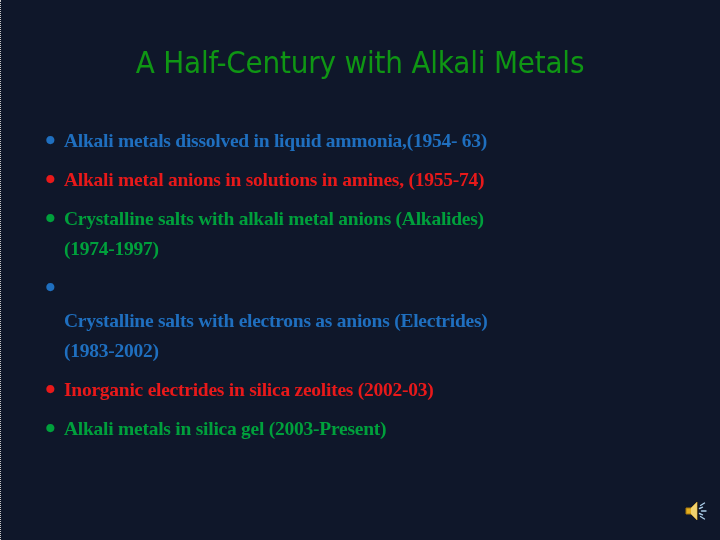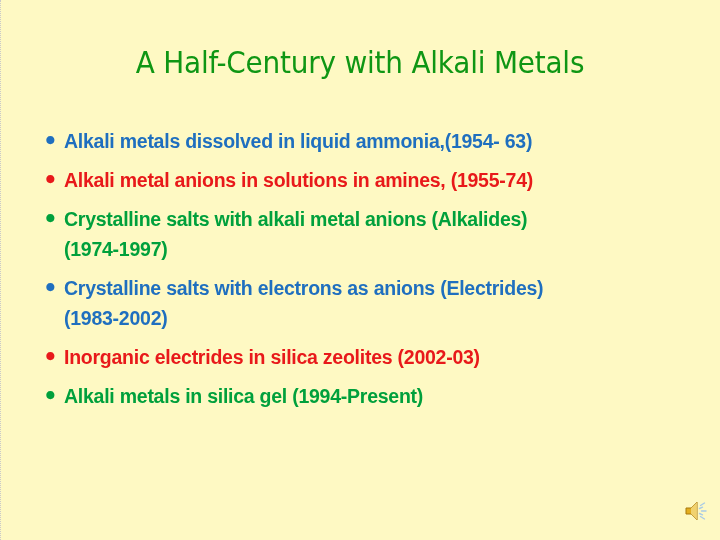--- a/index.html
+++ b/index.html
@@ -59,35 +59,35 @@
     font-family: "DejaVu Sans", sans-serif;
     padding-left: 5px;
     box-sizing: border-box;
   }
   .bullet-text {
     flex: 1 1 auto;
     font-size: 19.5px;
     line-height: 30px;
     font-weight: 700;
     letter-spacing: -0.25px;
-    font-family: Liberation Sans, sans-serif;
+    font-family: Liberation Serif, serif;
     white-space: pre-line;
   }
   #sound-icon {
     position: absolute;
     left: 682px;
     top: 497px;
     width: 28px;
     height: 28px;
   }
 </style>
 </head>
 <body>
 
-<div id="slide" style="background: #fef9c3; padding-left: 8px;">
+<div id="slide" style="background: #0f172a; padding-left: 8px;">
 
   <div id="left-edge-rule"></div>
 
   <div id="slide-title" style="color: rgb(15, 150, 20);">A Half-Century with Alkali Metals</div>
 
   <div id="bullet-list">
 
     <div class="bullet-item">
       <span class="bullet-marker" style="color: rgb(31, 111, 191);">•</span>
       <span class="bullet-text" style="color: rgb(31, 111, 191);">Alkali metals dissolved in liquid ammonia,(1954- 63)</span>
@@ -99,32 +99,32 @@
     </div>
 
     <div class="bullet-item">
       <span class="bullet-marker" style="color: rgb(0, 160, 60);">•</span>
       <span class="bullet-text" style="color: rgb(0, 160, 60);">Crystalline salts with alkali metal anions (Alkalides)
 (1974-1997)</span>
     </div>
 
     <div class="bullet-item">
       <span class="bullet-marker" style="color: rgb(31, 111, 191);">•</span>
-      <span class="bullet-text" style="color: rgb(31, 111, 191);">Crystalline salts with electrons as anions (Electrides)
+      <span class="bullet-text" style="color: rgb(31, 111, 191); margin-top: 33px;">Crystalline salts with electrons as anions (Electrides)
 (1983-2002)</span>
     </div>
 
     <div class="bullet-item">
       <span class="bullet-marker" style="color: rgb(232, 25, 26);">•</span>
       <span class="bullet-text" style="color: rgb(232, 25, 26);">Inorganic electrides in silica zeolites (2002-03)</span>
     </div>
 
     <div class="bullet-item">
       <span class="bullet-marker" style="color: rgb(0, 160, 60);">•</span>
-      <span class="bullet-text" style="color: rgb(0, 160, 60);">Alkali metals in silica gel (1994-Present)</span>
+      <span class="bullet-text" style="color: rgb(0, 160, 60);">Alkali metals in silica gel (2003-Present)</span>
     </div>
 
   </div>
 
   <div id="sound-icon">
     <svg width="28" height="28" viewBox="0 0 28 28">
       <path d="M4 11 L9 11 L15 5 L15 23 L9 17 L4 17 Z" fill="#e3ae1f" stroke="#a8780c" stroke-width="1" stroke-linejoin="round"></path>
       <path d="M9 11 L15 5 L15 23 L9 17 Z" fill="#f5dd8a" opacity="0.75"></path>
       <g stroke="#a9cbe6" stroke-width="1.4" fill="none" stroke-linecap="round">
         <path d="M18.5 8.5 L22.5 6"></path>

